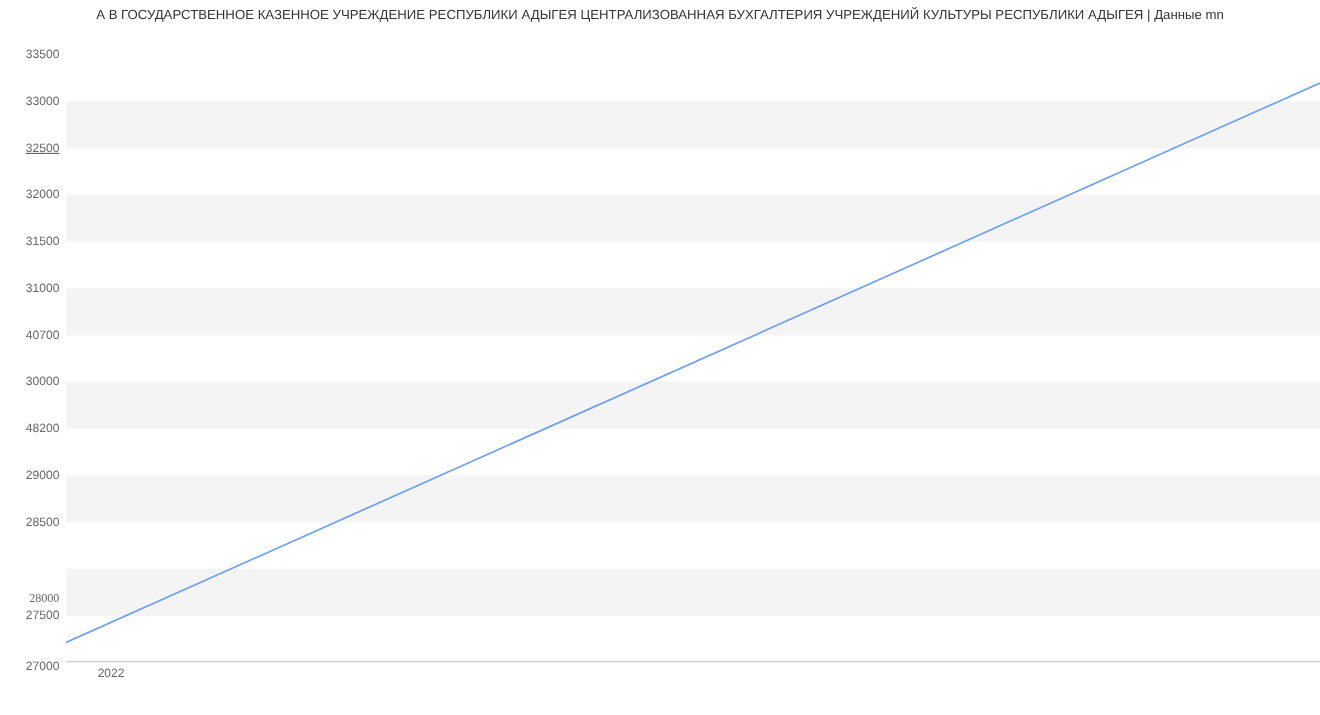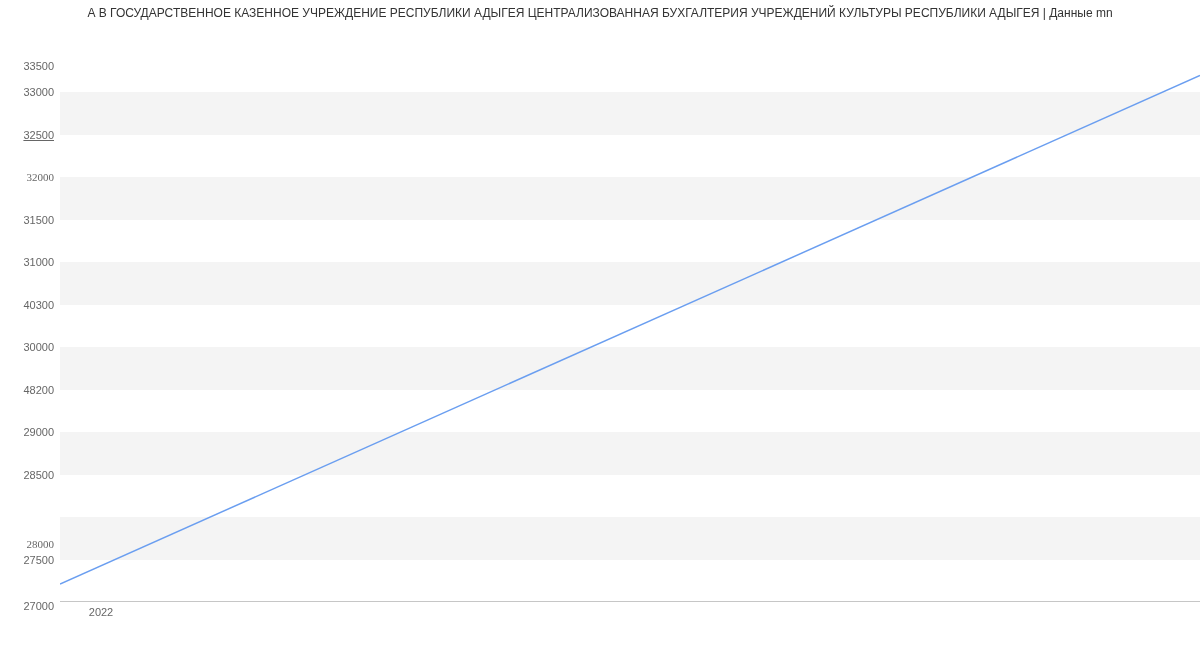--- a/index.html
+++ b/index.html
@@ -23,27 +23,27 @@
   <div class="chart-title">А В ГОСУДАРСТВЕННОЕ КАЗЕННОЕ УЧРЕЖДЕНИЕ РЕСПУБЛИКИ АДЫГЕЯ ЦЕНТРАЛИЗОВАННАЯ БУХГАЛТЕРИЯ УЧРЕЖДЕНИЙ КУЛЬТУРЫ РЕСПУБЛИКИ АДЫГЕЯ | Данные mn</div>
   <div class="plot-wrap">
     <div class="y-axis" id="y-axis">
         <div class="y-tick" style="top: 556px;">27000</div>
         <div class="y-tick" style="top: 509.538px;">27500</div>
         <div class="y-tick" style="top: 494px; font-family: Liberation Serif, serif;">28000</div>
         <div class="y-tick" style="top: 424.615px;">28500</div>
         <div class="y-tick" style="top: 382.154px;">29000</div>
         <div class="y-tick" style="top: 339.692px;">48200</div>
         <div class="y-tick" style="top: 297.231px;">30000</div>
-        <div class="y-tick" style="top: 254.769px;">40300</div>
+        <div class="y-tick" style="top: 254.769px;">40700</div>
         <div class="y-tick" style="top: 212.308px;">31000</div>
         <div class="y-tick" style="top: 169.846px;">31500</div>
-        <div class="y-tick" style="top: 127.385px; font-family: Liberation Serif, serif;">32000</div>
+        <div class="y-tick" style="top: 127.385px;">32000</div>
         <div class="y-tick" style="top: 84.9231px; text-decoration: underline;">32500</div>
         <div class="y-tick" style="top: 42.4615px;">33000</div>
-        <div class="y-tick" style="top: 16px;">33500</div>
+        <div class="y-tick" style="top: 0px;">33500</div>
       </div>
     <div class="plot-area" id="plot-area">
       <div class="grid-band" style="top: 467.077px; height: 42.4615px;"></div>
         <div class="grid-band" style="top: 382.154px; height: 42.4615px;"></div>
         <div class="grid-band" style="top: 297.231px; height: 42.4615px;"></div>
         <div class="grid-band" style="top: 212.308px; height: 42.4615px;"></div>
         <div class="grid-band" style="top: 127.385px; height: 42.4615px;"></div>
         <div class="grid-band" style="top: 42.4615px; height: 42.4615px;"></div>
         <svg class="line-svg" id="line-svg" viewBox="0 0 1140 552" preserveAspectRatio="none">
           <path d="M0,535.0153846153846 L1140,25.47692307692307" class="series-line"></path>

